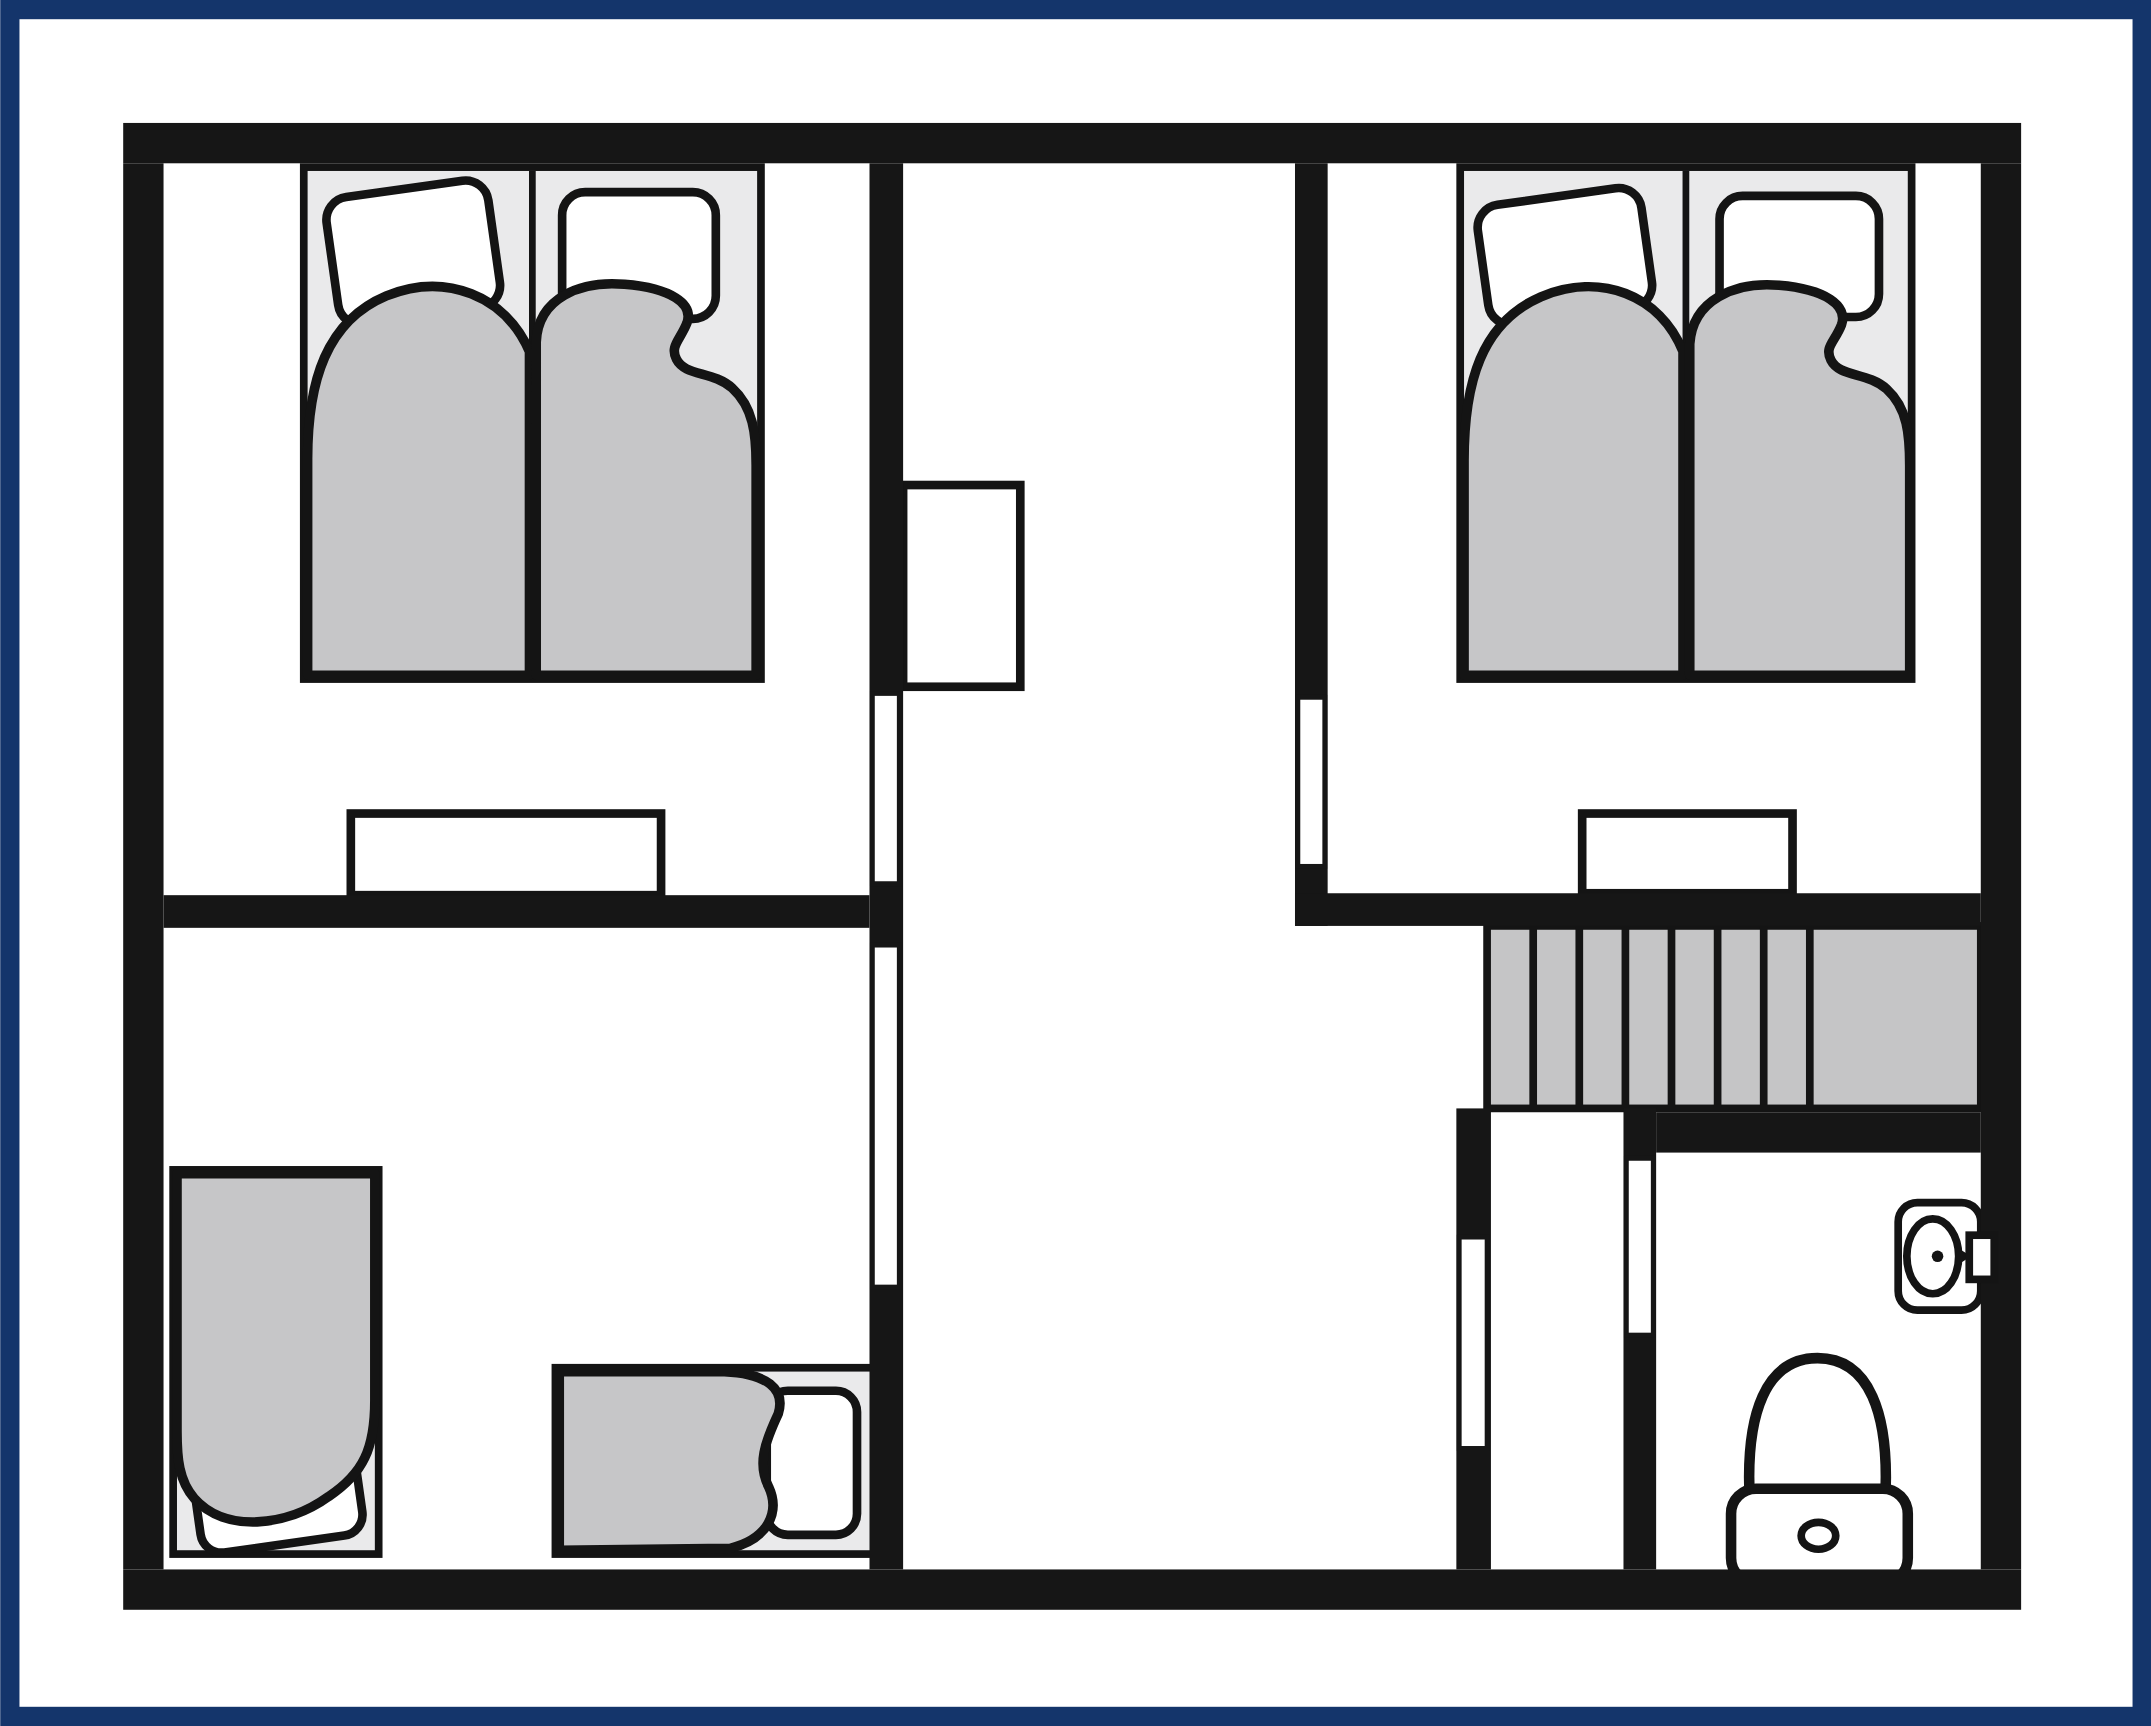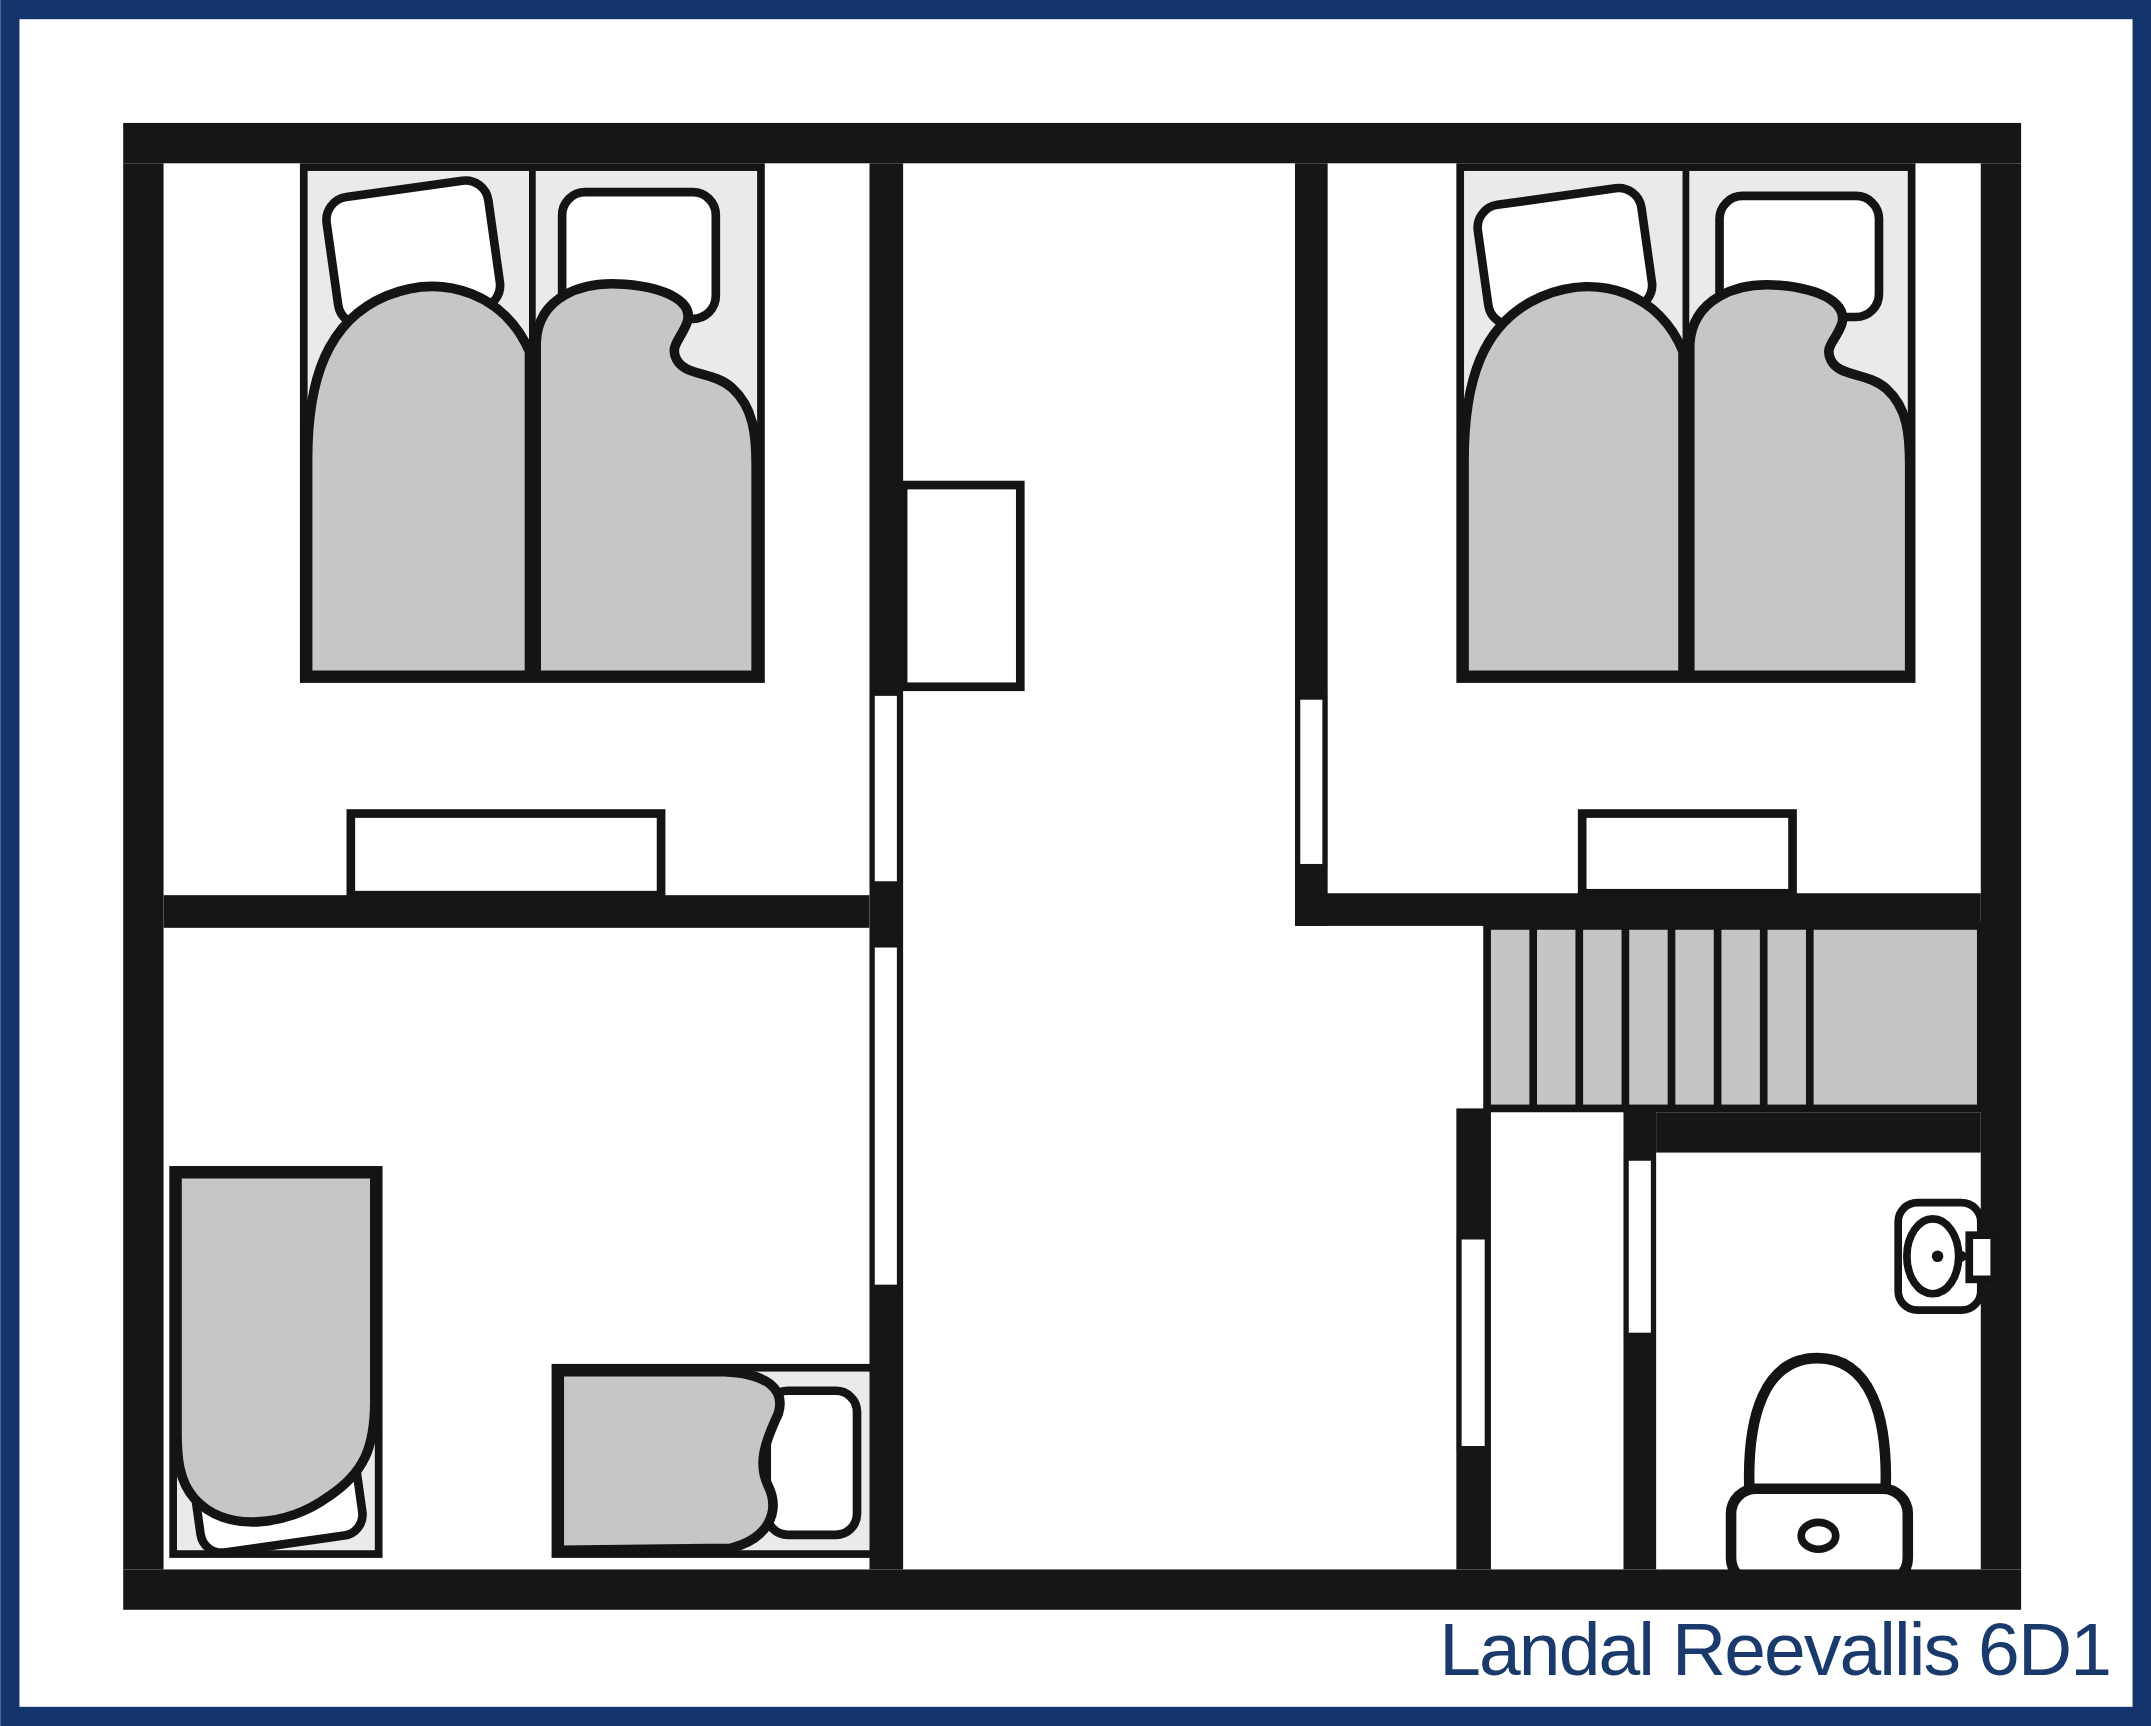--- a/index.html
+++ b/index.html
@@ -127,15 +127,14 @@
     </g>
 
     <g>
       <path d="M2036,1298 L2052,1308 L2036,1318 Z" fill="#141414"></path>
       <rect class="fixture-thin" x="2050" y="1286" width="26" height="46"></rect>
     </g>
 
     <rect x="10" y="10" width="2220" height="1777" fill="none" stroke="#14356b" stroke-width="20"></rect>
   </svg>
 
-  <div id="floorplan-title">Landal Reevallis 6D1</div>
 </div>
 
 
 </body></html>

